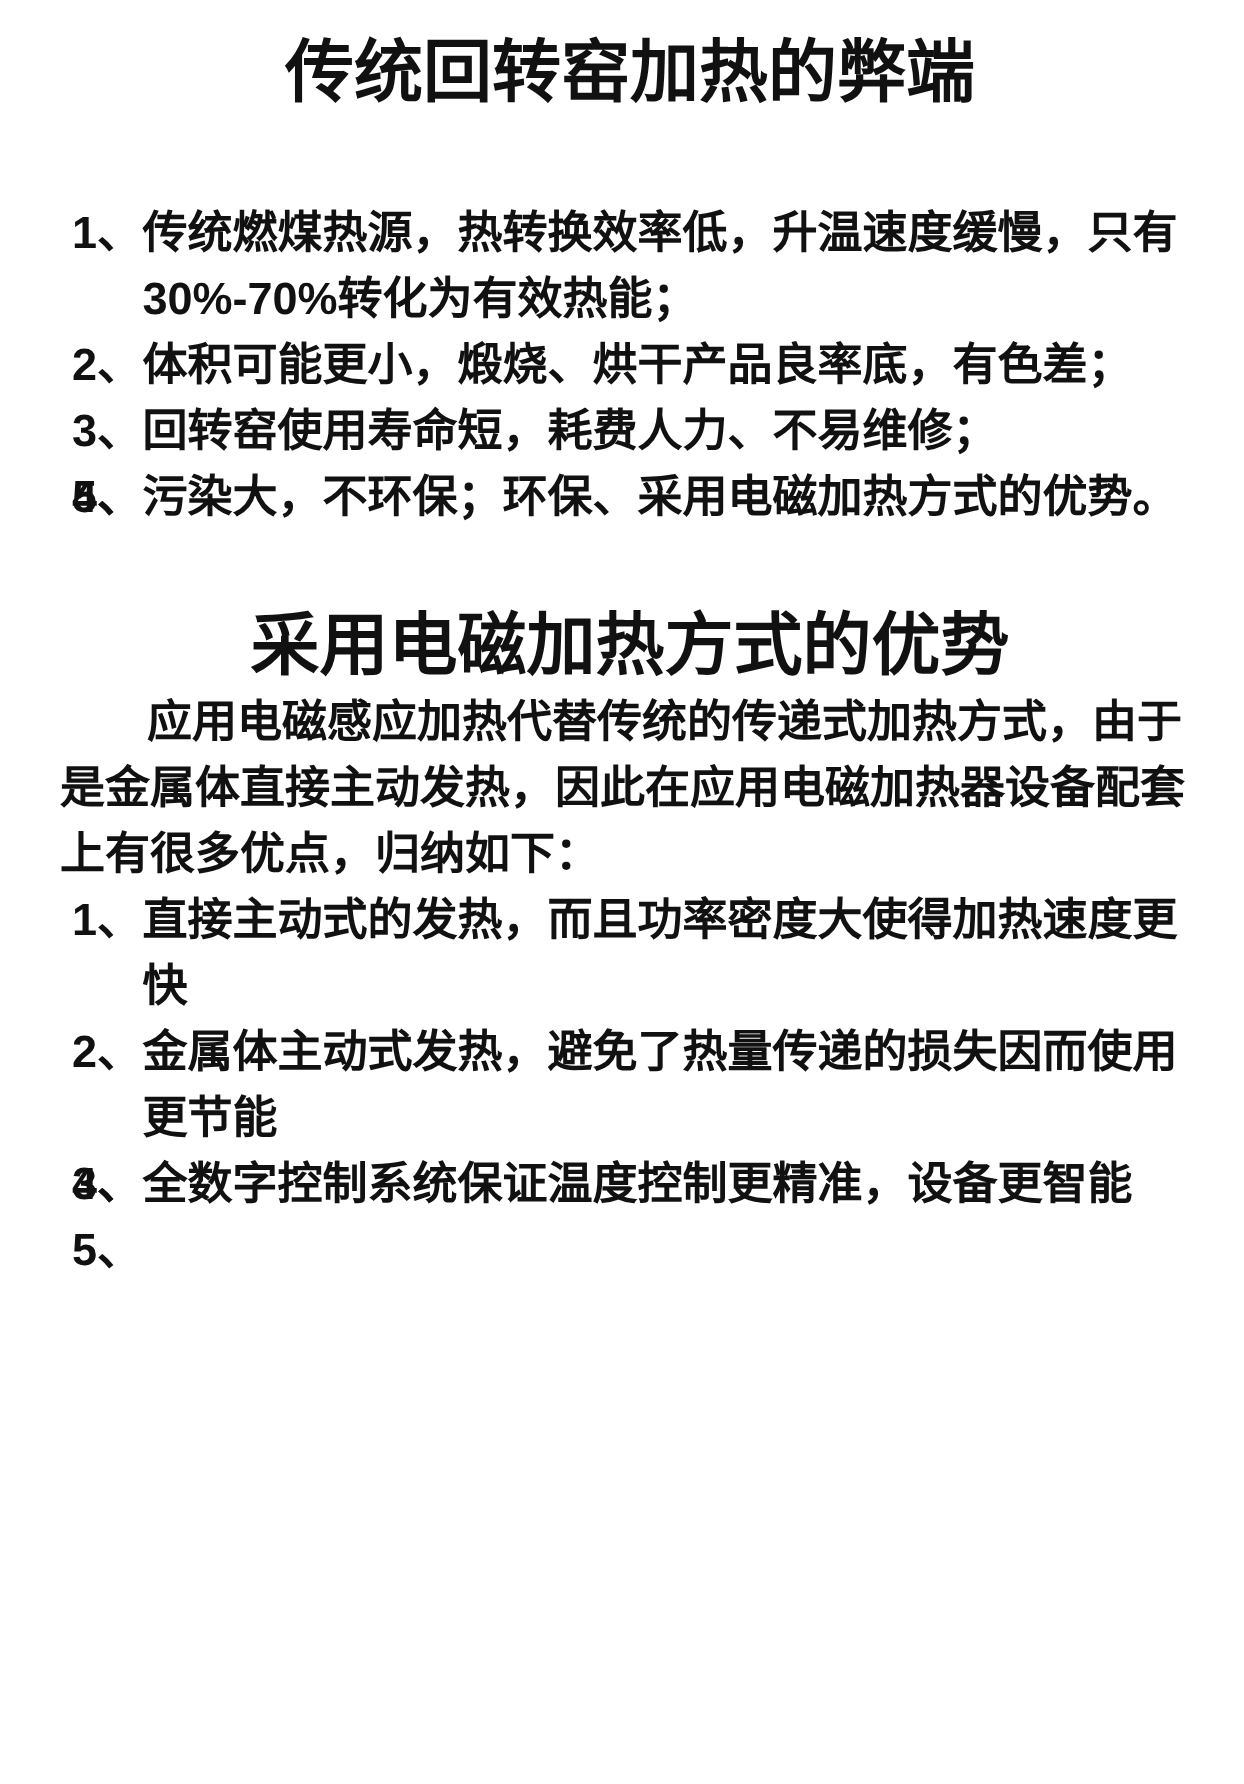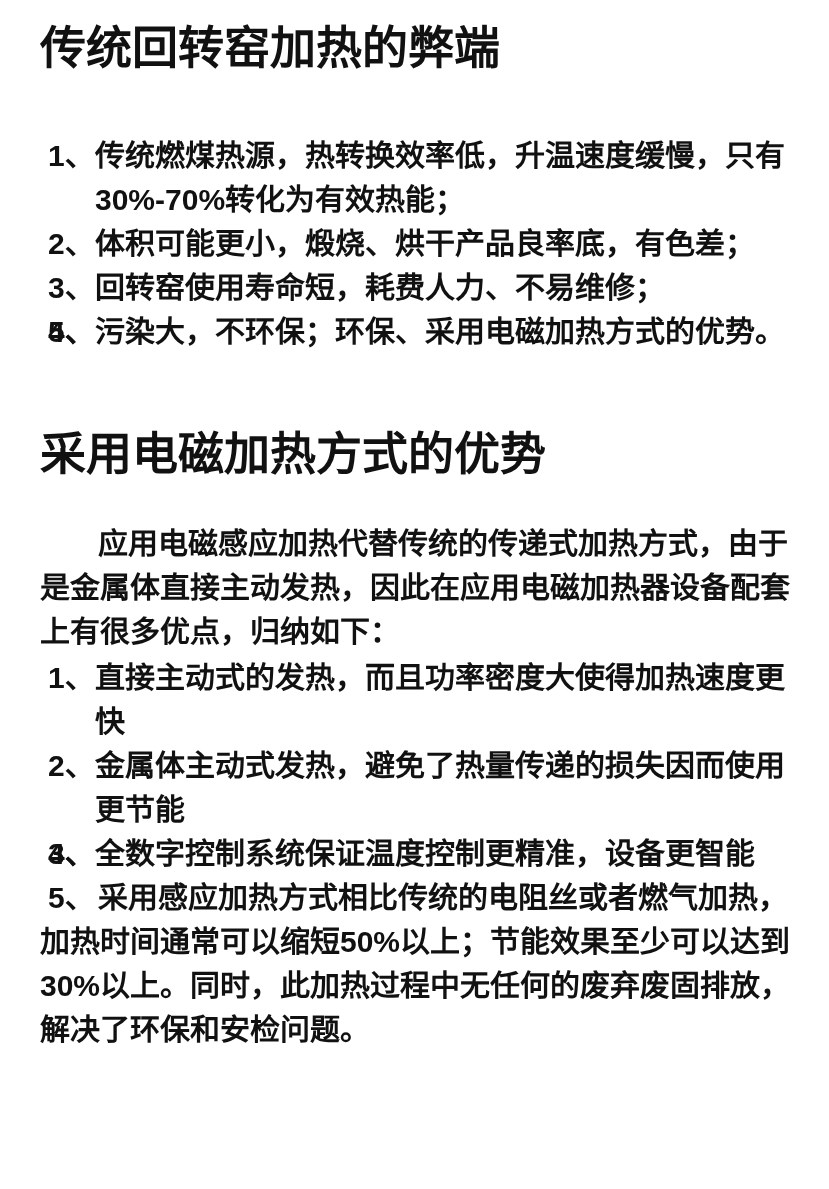--- a/index.html
+++ b/index.html
@@ -20,25 +20,25 @@
     width: 829px;
     height: 1189px;
     padding: 18px 29px 0 40px;
     overflow: hidden;
   }
   .section-title {
     margin: 0;
     font-size: 46px;
     line-height: 60px;
     font-weight: 700;
-    text-align: left;
+    text-align: center;
     letter-spacing: 0;
   }
   .section-title.second {
-    margin-top: 70px;
+    margin-top: 46px;
   }
   .num-list {
     margin: 0;
   }
   .num-list.first {
     margin-top: 56px;
   }
   .num-item {
     position: relative;
     padding-left: 55px;
@@ -50,22 +50,20 @@
     left: 8px;
     top: 0;
   }
   .para {
     margin: 0;
     font-size: 30px;
     line-height: 44px;
     text-indent: 58px;
   }
   .para.intro {
-    margin-top: 40px;
-    font-family: Liberation Mono, monospace;
   }
 </style>
 </head>
 <body>
 
 <div class="page">
 
   <h1 class="section-title">传统回转窑加热的弊端</h1>
 
   <div class="num-list first">
@@ -108,15 +106,14 @@
     </div>
     <div class="num-item">
       <span class="marker">4、</span>
       <span class="li-text">全数字控制系统保证温度控制更精准，设备更智能</span>
     </div>
     <div class="num-item">
       <span class="marker">5、</span>
     </div>
   </div>
 
-  <p class="para summary">采用感应加热方式相比传统的电阻丝或者燃气加热，加热时间通常可以缩短50%以上；节能效果至少可以达到30%以上。同时，此加热过程中无任何的废弃废固排放，解决了环保和安检问题。</p>
 
 </div>
 
 </body></html>

